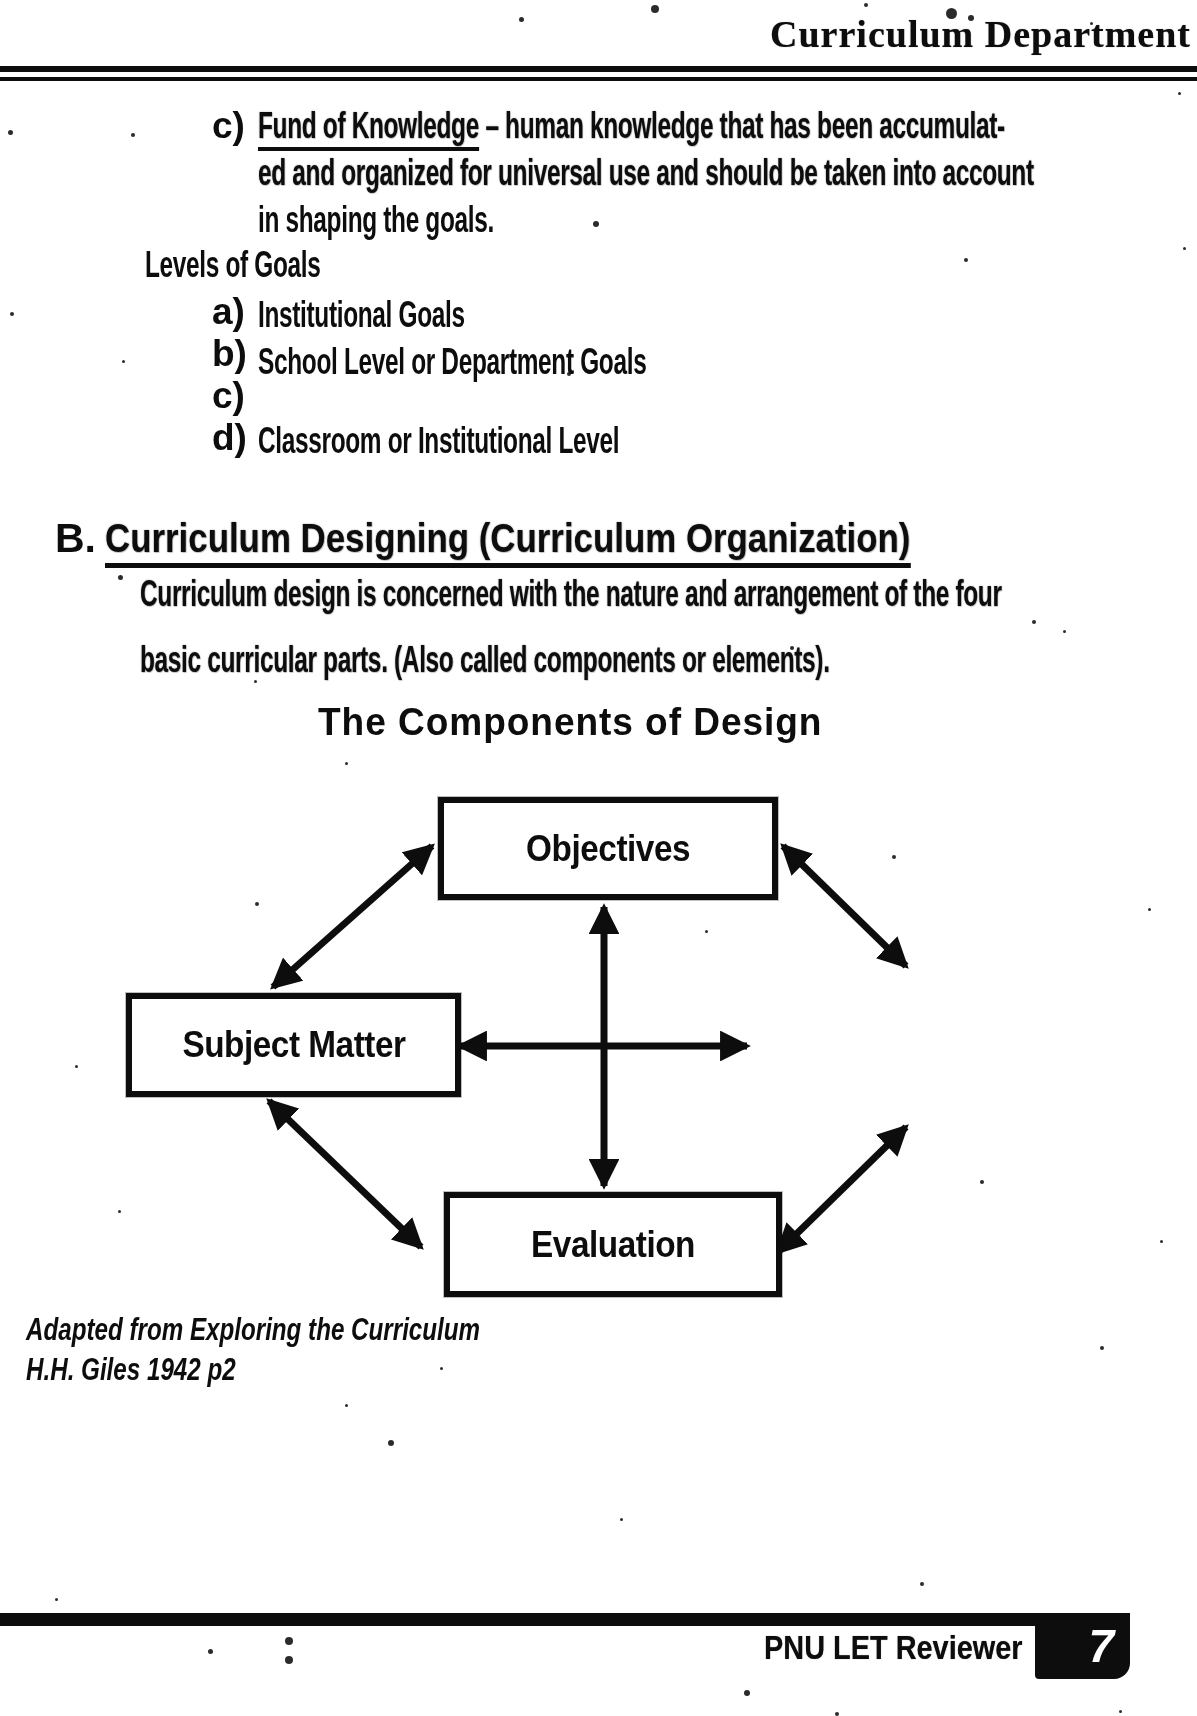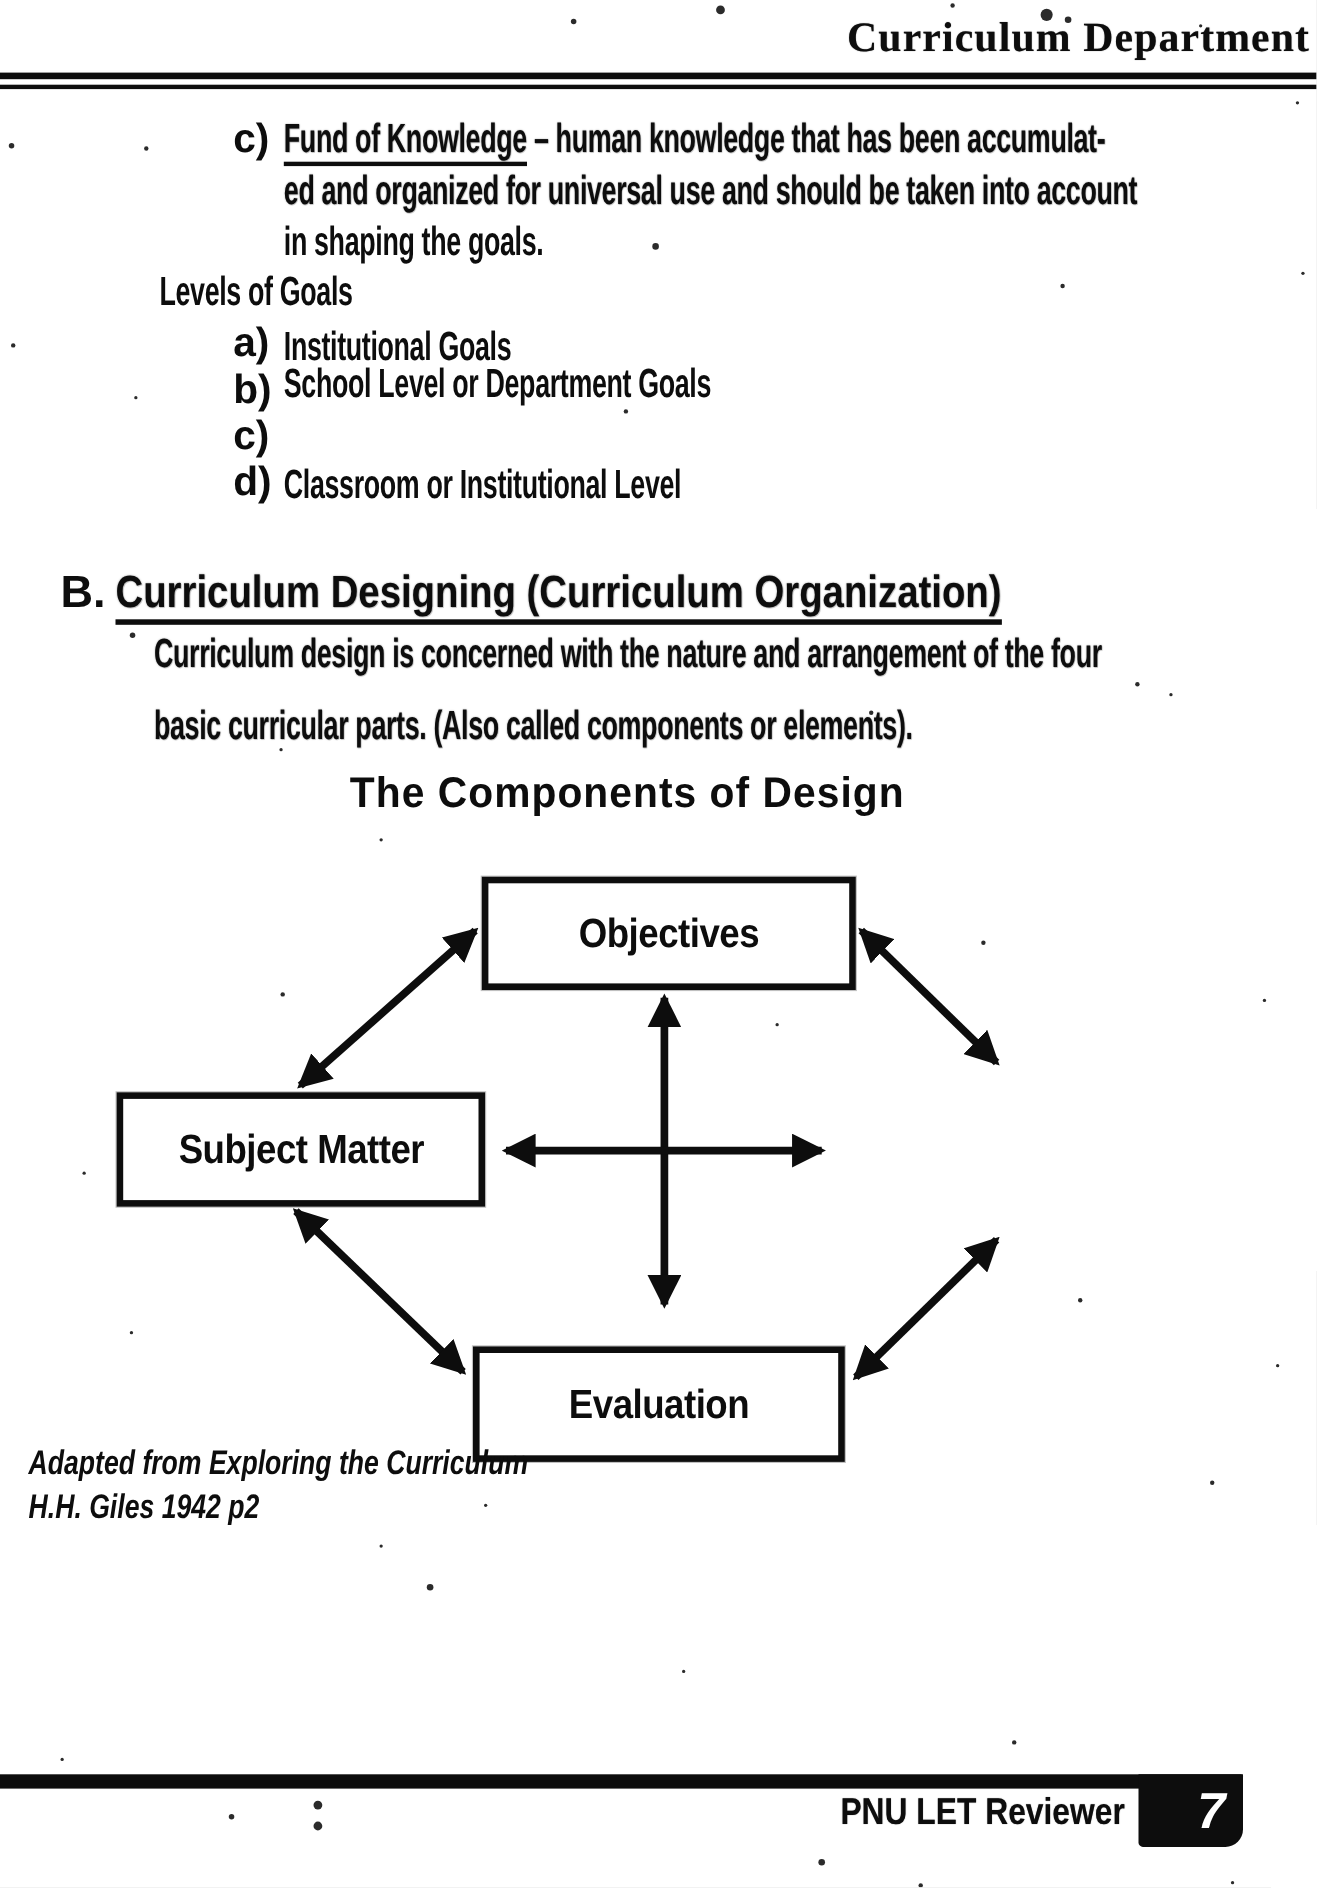--- a/index.html
+++ b/index.html
@@ -59,23 +59,23 @@
   .dbox {
     position:absolute; border:6px solid #0d0d0d; background:#ffffff;
     display:flex; align-items:center; justify-content:center; text-align:center;
     box-shadow:0 0 0 1px rgba(0,0,0,0.25);
   }
   .dbox .lbl {
     font-size:37px; font-weight:700; line-height:44px; letter-spacing:-0.5px;
     transform:scaleX(0.9); transform-origin:center center; white-space:nowrap;
   }
   .box-objectives { left:438px; top:797px; width:328px; height:91px; }
-  .box-subject    { left:106px; top:993px; width:323px; height:92px;align-items:center; }
+  .box-subject    { left:126px; top:993px; width:323px; height:92px;align-items:center; }
   .box-method     { left:753px; top:972px; width:320px; height:139px; }
-  .box-eval       { left:430px; top:1192px; width:326px; height:93px;margin-top:32px; }
+  .box-eval       { left:444px; top:1192px; width:326px; height:93px; }
   .arrows { position:absolute; left:0; top:0; }
 
   
   .caption { left:26px; top:1310px; font-style:italic; }
   .caption .cap-line {
     display:block; font-size:31px; font-weight:700; line-height:40px; white-space:nowrap;
     transform:scaleX(0.78); transform-origin:left center;
   }
 
   
@@ -116,21 +116,21 @@
   </div>
 
   <div class="abs levels-heading">
     <span class="cond body-sz">Levels of Goals</span>
   </div>
 
   <div class="abs lv-marker" style="top:291px;">a)</div>
   <div class="abs lv-label" style="top:291px;"><span class="cond body-sz">Institutional Goals</span></div>
 
   <div class="abs lv-marker" style="top:333px;">b)</div>
-  <div class="abs lv-label" style="top:325px;"><span class="cond body-sz">School Level or Department Goals</span></div>
+  <div class="abs lv-label" style="top:338px;"><span class="cond body-sz">School Level or Department Goals</span></div>
 
   <div class="abs lv-marker" style="top:375px;">c)</div>
 
   <div class="abs lv-marker" style="top:417px;">d)</div>
   <div class="abs lv-label" style="top:417px;"><span class="cond body-sz">Classroom or Institutional Level</span></div>
 
   <div class="abs secb">
     <span class="b-marker">B.</span>
     <span class="b-title grime"><span class="b-title-inner">Curriculum Designing (Curriculum Organization)</span></span>
   </div>

